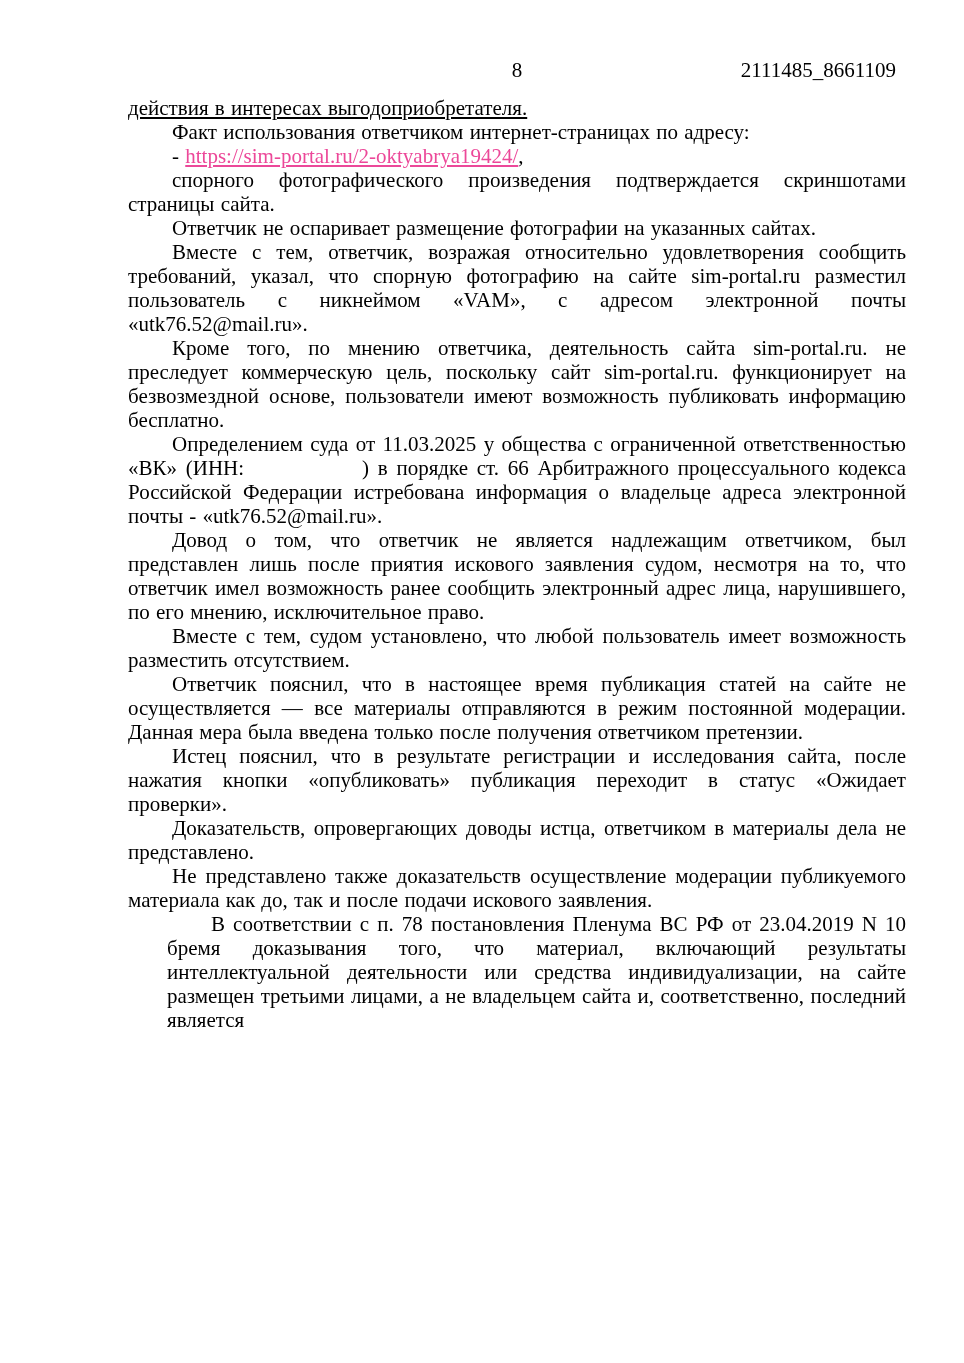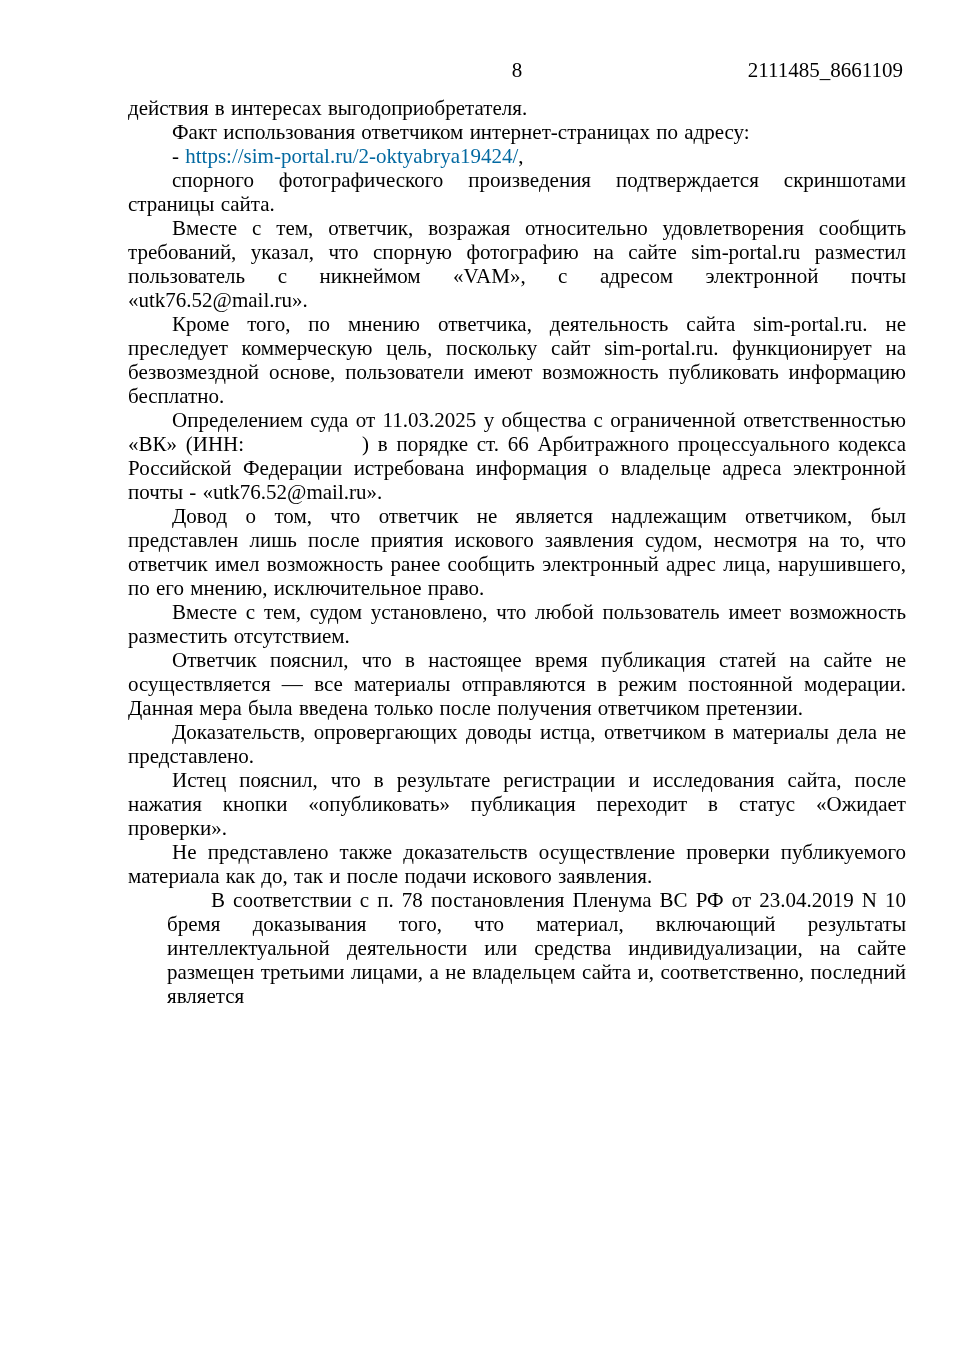--- a/index.html
+++ b/index.html
@@ -26,40 +26,42 @@
     line-height: 24px;
   }
   .page-num {
     position: absolute;
     left: 0;
     right: 0;
     text-align: center;
   }
   .doc-id {
     position: absolute;
-    right: 3px;
+    right: 10px;
     top: 0;
   }
   .content p {
     margin: 0;
     padding: 0;
     text-indent: 44px;
     text-align: justify;
     line-height: 24px;
     word-spacing: 1px;
   }
   .content p.no-indent {
     text-indent: 0;
+    text-decoration: underline;
   }
   .content p.continues {
     text-align-last: justify;
     margin-left: 39px;
   }
   a.doclink {
-    color: #0369a1;
+    color: #ec4899;
+    text-decoration: underline;
     cursor: pointer;
   }
   .redact-gap {
     display: inline-block;
     width: 118px;
   }
 </style>
 </head>
 <body>
 
@@ -75,37 +77,38 @@
     <p class="no-indent">действия в интересах выгодоприобретателя.</p>
 
 
     <p>Факт использования ответчиком интернет-страницах по адресу:</p>
 
     <p><span>- </span><a class="doclink">https://sim-portal.ru/2-oktyabrya19424/</a><span>,</span></p>
 
 
     <p>спорного фотографического произведения подтверждается скриншотами страницы сайта.</p>
 
+    <p>Ответчик не оспаривает размещение фотографии на указанных сайтах.</p>
 
     <p>Вместе с тем, ответчик, возражая относительно удовлетворения сообщить требований, указал, что спорную фотографию на сайте sim-portal.ru разместил пользователь с никнеймом «VAM», с адресом электронной почты «utk76.52@mail.ru».</p>
 
     <p>Кроме того, по мнению ответчика, деятельность сайта sim-portal.ru. не преследует коммерческую цель, поскольку сайт sim-portal.ru. функционирует на безвозмездной основе, пользователи имеют возможность публиковать информацию бесплатно.</p>
 
     <p><span>Определением суда от 11.03.2025 у общества с ограниченной ответственностью «ВК» (ИНН:</span><span class="redact-gap"></span><span>) в порядке ст. 66 Арбитражного процессуального кодекса Российской Федерации истребована информация о владельце адреса электронной почты - «utk76.52@mail.ru».</span></p>
 
 
     <p>Довод о том, что ответчик не является надлежащим ответчиком, был представлен лишь после приятия искового заявления судом, несмотря на то, что ответчик имел возможность ранее сообщить электронный адрес лица, нарушившего, по его мнению, исключительное право.</p>
 
     <p>Вместе с тем, судом установлено, что любой пользователь имеет возможность разместить отсутствием.</p>
 
 
     <p>Ответчик пояснил, что в настоящее время публикация статей на сайте не осуществляется — все материалы отправляются в режим постоянной модерации. Данная мера была введена только после получения ответчиком претензии.</p>
 
+    <p>Истец пояснил, что в результате регистрации и исследования сайта, после нажатия кнопки «опубликовать» публикация переходит в статус «Ожидает проверки».</p>
+
     <p>Доказательств, опровергающих доводы истца, ответчиком в материалы дела не представлено.</p>
 
-    <p>Истец пояснил, что в результате регистрации и исследования сайта, после нажатия кнопки «опубликовать» публикация переходит в статус «Ожидает проверки».</p>
-
-    <p>Не представлено также доказательств осуществление проверки публикуемого материала как до, так и после подачи искового заявления.</p>
+    <p>Не представлено также доказательств осуществление модерации публикуемого материала как до, так и после подачи искового заявления.</p>
 
     <p class="continues">В соответствии с п. 78 постановления Пленума ВС РФ от 23.04.2019 N 10 бремя доказывания того, что материал, включающий результаты интеллектуальной деятельности или средства индивидуализации, на сайте размещен третьими лицами, а не владельцем сайта и, соответственно, последний является</p>
 
   </div>
 </div>
 
 </body></html>

